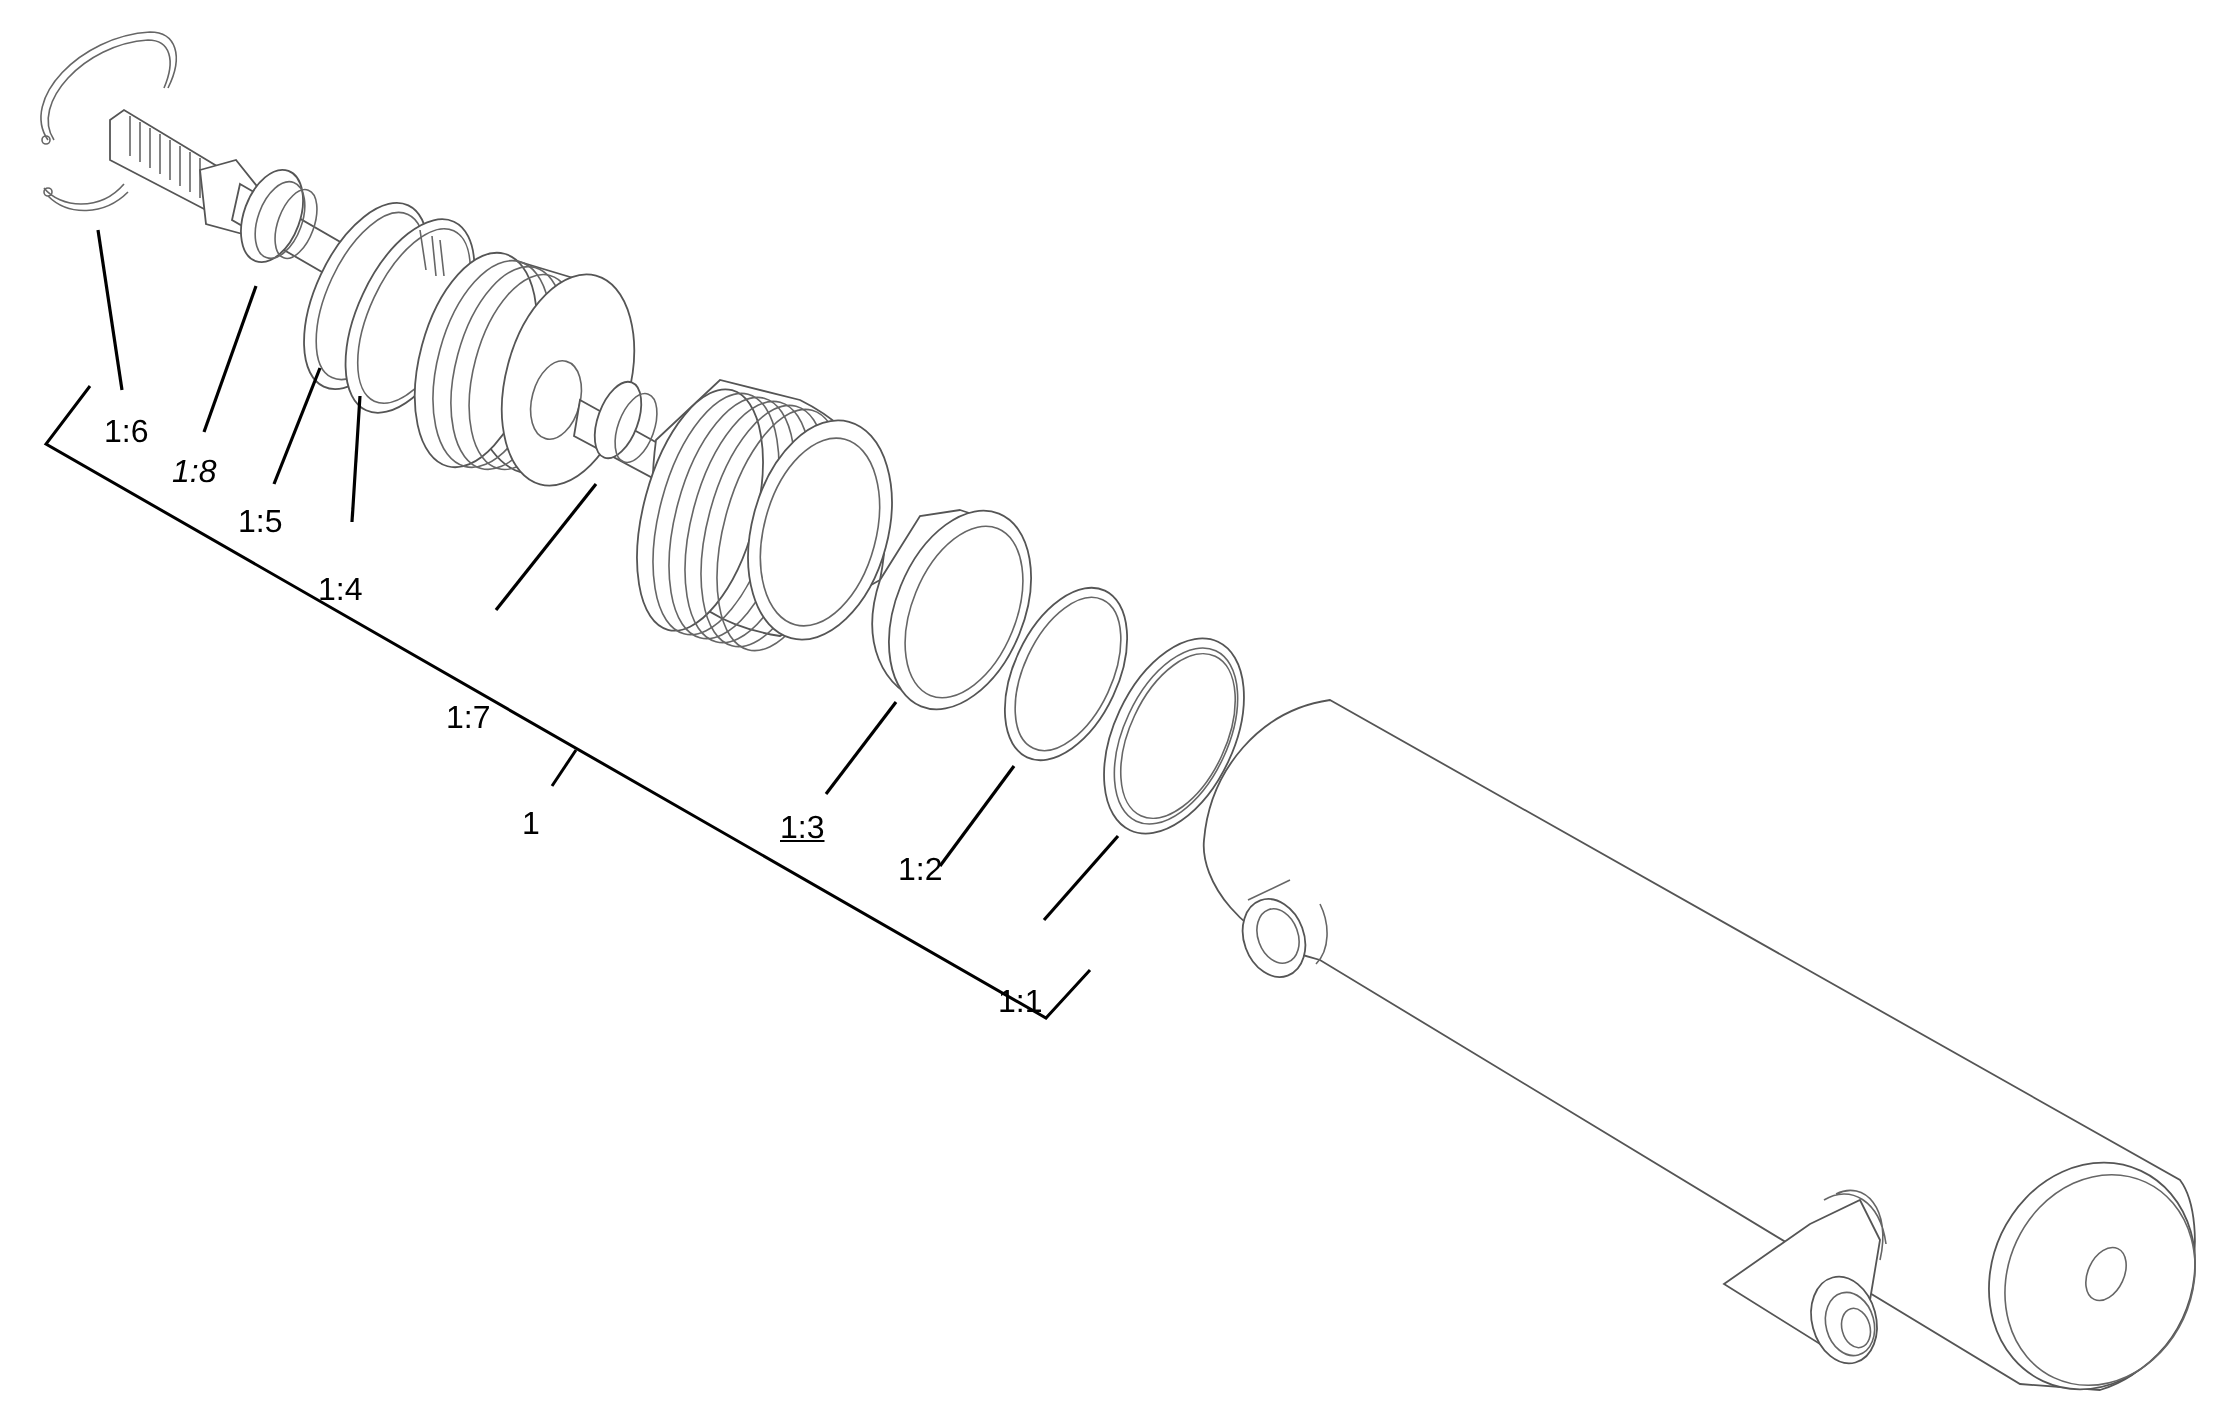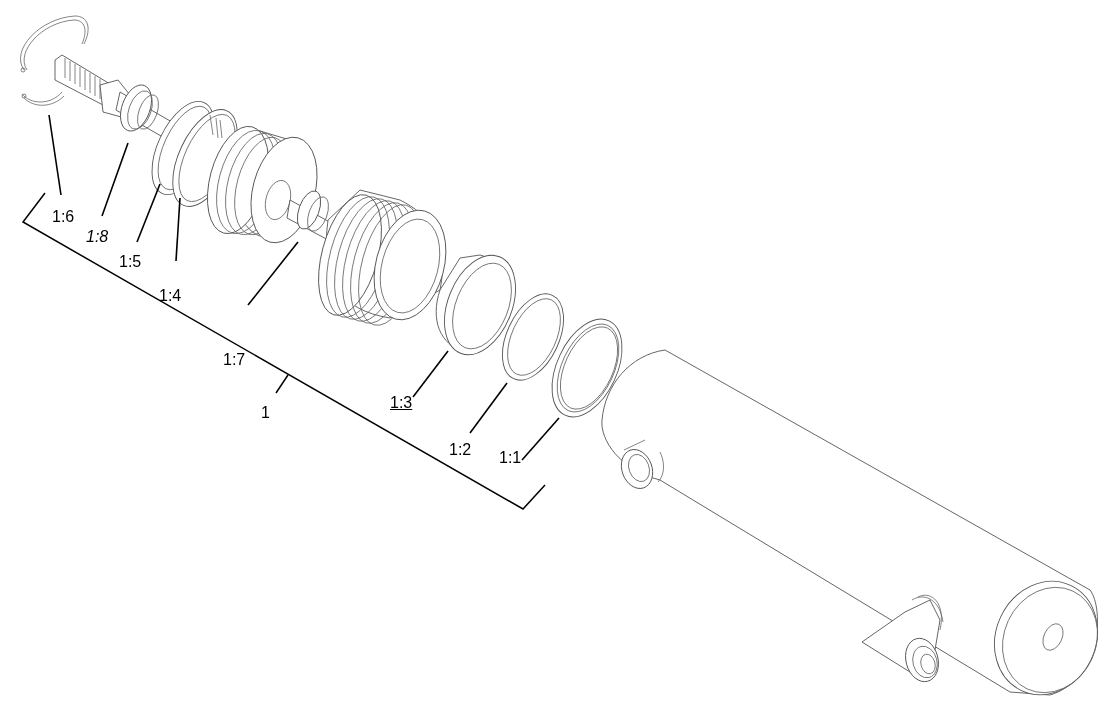--- a/index.html
+++ b/index.html
@@ -137,17 +137,17 @@
       <line class="bracket" x1="288" y1="375" x2="276" y2="393"></line>
     </g>
   </svg>
 
   <span class="callout" style="left:52px; top:209px;">1:6</span>
   <span class="callout" style="left:86px; top:229px;font-style:italic;">1:8</span>
   <span class="callout" style="left:119px; top:254px;">1:5</span>
   <span class="callout" style="left:159px; top:288px;">1:4</span>
   <span class="callout" style="left:223px; top:312px;margin-top:40px;">1:7</span>
   <span class="callout" style="left:261px; top:405px;">1</span>
-  <span class="callout" style="left:390px; top:395px;text-decoration:underline;">1:3</span>
-  <span class="callout" style="left:449px; top:442px;">1:2</span>
-  <span class="callout" style="left:499px; top:450px;text-align:right;">1:1</span>
+  <span class="callout" style="left:390px; top:407px;text-decoration:underline;">1:3</span>
+  <span class="callout" style="left:449px; top:428px;">1:2</span>
+  <span class="callout" style="left:499px; top:494px;text-align:right;">1:1</span>
 
 </div>
 
 </body></html>

